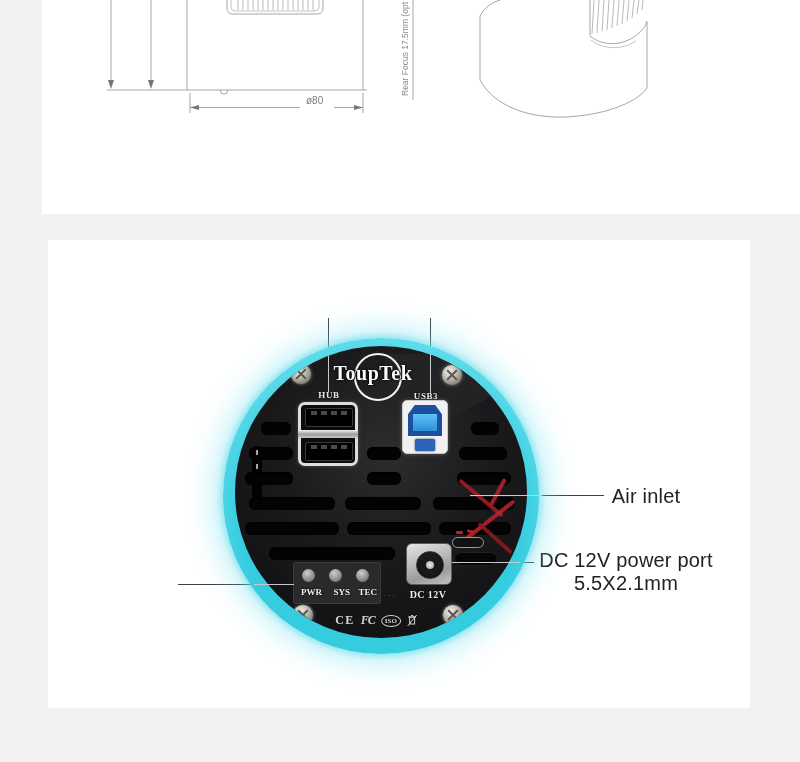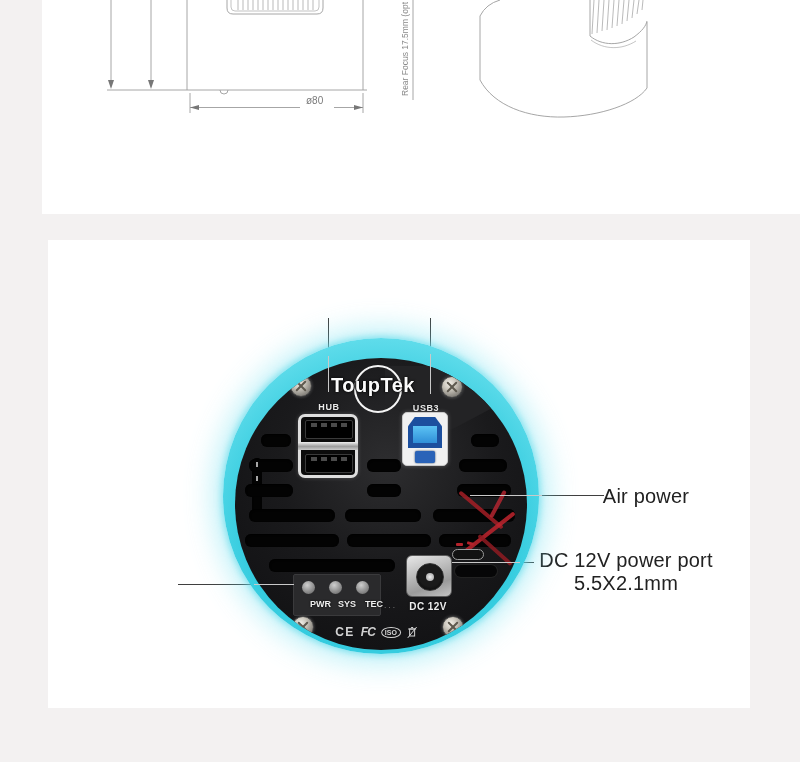--- a/index.html
+++ b/index.html
@@ -11,22 +11,22 @@
   .callout.big{font-size:20px;}
   .leader{position:absolute;background:#3f3f3f;}
   .leader.light{background:#c9c9c9;z-index:9;}
   .leader.v{width:1px;}
   .leader.h{height:1px;}
 
   
   #camera{position:absolute;left:175px;top:98px;width:316px;height:316px;border-radius:50%;
     background:radial-gradient(circle at 50% 60%, #35ccdf 55%, #6fe2ef 85%, #a9eef6 100%);
     box-shadow:0 0 28px 10px rgba(110,224,240,.45), 0 0 6px 2px rgba(80,212,230,.6);}
-  #face{position:absolute;left:12px;top:20px;width:292px;height:292px;border-radius:50%;overflow:hidden;
-    background:radial-gradient(circle at 52% 36%, #2d2d2f 0%, #1a1a1c 45%, #0e0e10 100%);}
+  #face{position:absolute;left:12px;top:8px;width:292px;height:292px;border-radius:50%;overflow:hidden;
+    background:radial-gradient(circle at 52% 36%, #2d2d2f 0%, #1a1a1c 45%, #0e0e10 100%);font-family:Liberation Serif, serif;}
   .chevron{position:absolute;left:150px;top:8px;width:120px;height:64px;background:#232325;
     clip-path:polygon(0 0,78% 0,100% 55%,55% 100%,0 60%);}
   .slot{position:absolute;background:#030303;border-radius:6px;box-shadow:inset 0 1px 2px #000;}
   .tick{position:absolute;width:2px;height:5px;background:#cfcfcf;opacity:.8;}
   .wire{position:absolute;height:4px;border-radius:2px;opacity:.85;}
   .screw{position:absolute;width:20px;height:20px;border-radius:50%;
     background:radial-gradient(circle at 38% 32%, #f4f1ea 0%, #c9c4ba 35%, #84817b 75%, #55534f 100%);
     border:1px solid #4a4a4a;box-shadow:0 0 3px rgba(255,255,255,.25);}
   .screw:before,.screw:after{content:"";position:absolute;left:3px;top:9px;width:14px;height:2px;background:#5e594f;border-radius:1px;}
   .screw:before{transform:rotate(45deg);} .screw:after{transform:rotate(-45deg);}
@@ -41,21 +41,21 @@
   .usba-port .pin{position:absolute;top:2px;width:6px;height:4px;background:#4a4a4a;}
   
   #usb-b{position:absolute;left:167px;top:54px;width:46px;height:54px;background:#f1f1f1;border-radius:5px;border:1px solid #c9c9c9;box-sizing:border-box;box-shadow:0 0 4px rgba(255,255,255,.25);}
   #usb-b .blue{position:absolute;left:5px;top:4px;width:34px;height:31px;background:#1c4f9e;
     clip-path:polygon(0 30%,20% 0,80% 0,100% 30%,100% 100%,0 100%);}
   #usb-b .inner{position:absolute;left:5px;top:9px;width:24px;height:17px;background:linear-gradient(#5cc3f4,#2f8fd8);}
   #usb-b .tab{position:absolute;left:12px;top:38px;width:20px;height:12px;background:#2a63b8;border-radius:2px;box-shadow:0 0 2px #0a2a55;}
   
   #led-plate{position:absolute;left:58px;top:216px;width:88px;height:42px;background:#2a2a2c;border:1px solid #3a3a3c;border-radius:2px;box-sizing:border-box;}
   .led{position:absolute;top:6px;width:13px;height:13px;border-radius:50%;background:radial-gradient(circle at 40% 32%,#cfcfcf,#8f8f8f 55%,#5e5e5e);}
-  .led-label{position:absolute;top:24px;width:28px;text-align:left;color:#eee;font-size:9px;font-weight:bold;text-shadow:0 0 2px #000;margin-left:16px;}
+  .led-label{position:absolute;top:24px;width:28px;text-align:right;color:#eee;font-size:9px;font-weight:bold;text-shadow:0 0 2px #000;}
   #tiny-marks{position:absolute;left:149px;top:246px;color:#8a8a8a;font-size:7px;letter-spacing:2px;}
   
   #dc-jack{position:absolute;left:171px;top:197px;width:46px;height:42px;border-radius:6px;background:linear-gradient(160deg,#e8e8e8,#9b9b9b 70%,#c4c4c4);border:1px solid #5c5c5c;box-sizing:border-box;}
   #dc-jack .barrel{position:absolute;left:9px;top:7px;width:26px;height:26px;border-radius:50%;background:radial-gradient(circle at 50% 45%,#1a1a1a 55%,#000 100%);border:1px solid #333;}
   #dc-jack .pin{position:absolute;left:9px;top:9px;width:8px;height:8px;border-radius:50%;background:radial-gradient(#f0f0f0,#9a9a9a);}
   #dc-label{position:absolute;left:193px;top:243px;transform:translateX(-50%);color:#eee;font-size:10px;font-weight:bold;letter-spacing:.4px;text-shadow:0 0 2px #000;}
   #micro-slot{position:absolute;left:217px;top:191px;width:32px;height:11px;border-radius:6px;background:#121212;border:1px solid #9c9c9c;box-sizing:border-box;}
   .red-dash{position:absolute;width:7px;height:3px;background:#b3232b;border-radius:1px;}
   #black-pill{position:absolute;left:220px;top:207px;width:42px;height:12px;border-radius:6px;background:#060607;box-shadow:0 0 0 1px #222;}
   
@@ -110,21 +110,21 @@
       <polygon points="148,107.5 157,105 157,110"></polygon>
       <polygon points="321,107.5 312,105 312,110"></polygon>
     </g>
     <text x="264" y="104" font-size="10" fill="#7a7a7a" text-anchor="start">ø80</text>
     <text x="366" y="96" font-size="8.5" fill="#8a8a8a" transform="rotate(-90 366 96)">Rear Focus 17.5mm (opt</text>
   </svg>
 </div>
 
 <div class="panel" id="panel-photo">
 
-  <div class="callout big" style="left:598px;top:256px;">Air power</div>
+  <div class="callout big" style="left:598px;top:256px;">Air inlet</div>
   <div class="callout big" style="left:578px;top:332px;text-align:center;">
     <div>DC 12V power port</div>
     <div>5.5X2.1mm</div>
   </div>
 
   <div class="leader v" style="left:280px;top:78px;height:32px;"></div>
   <div class="leader v" style="left:382px;top:78px;height:30px;"></div>
   <div class="leader h" style="left:494px;top:255px;width:62px;"></div>
   <div class="leader h" style="left:472px;top:322px;width:14px;"></div>
   <div class="leader h" style="left:130px;top:344px;width:74px;"></div>

